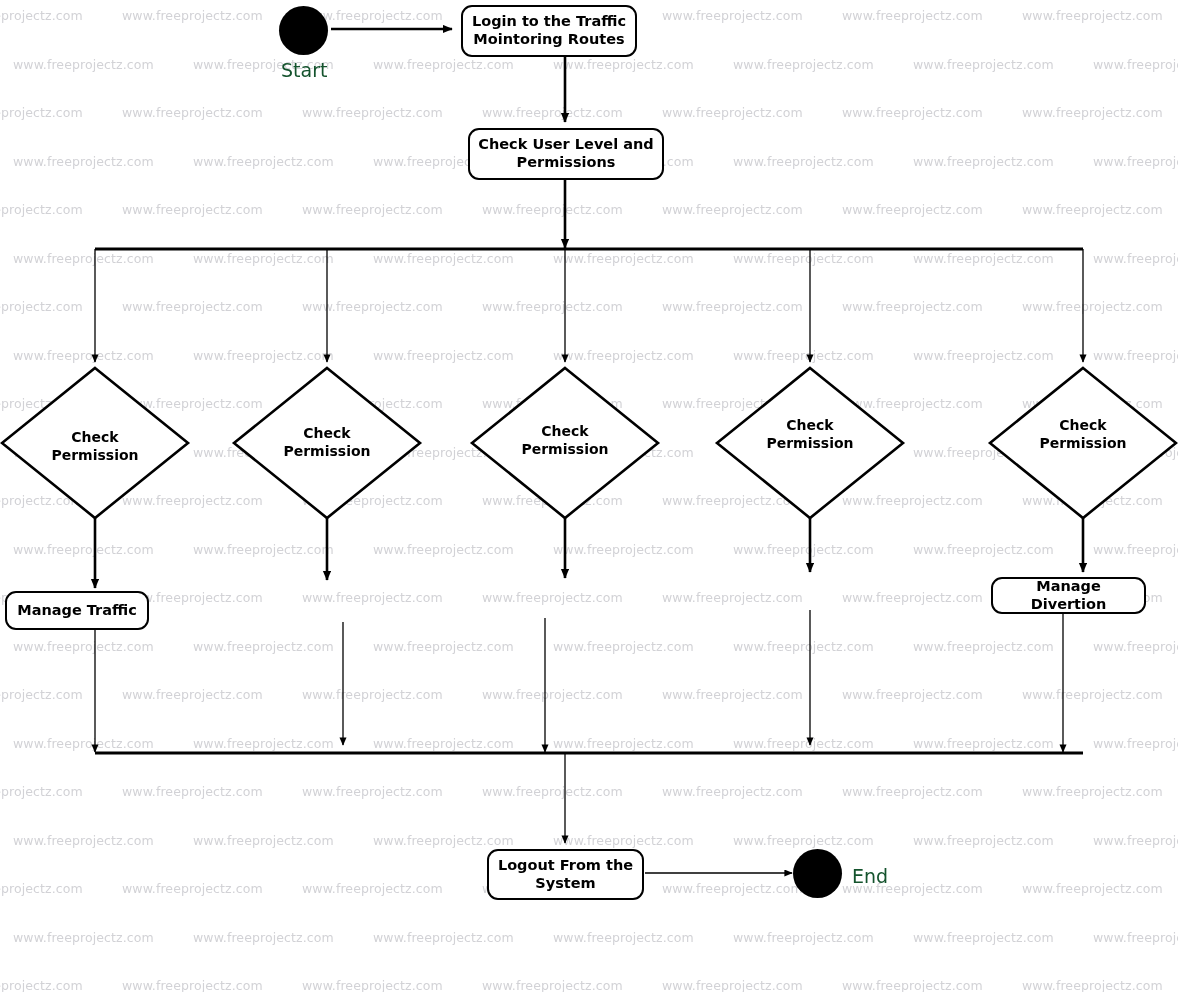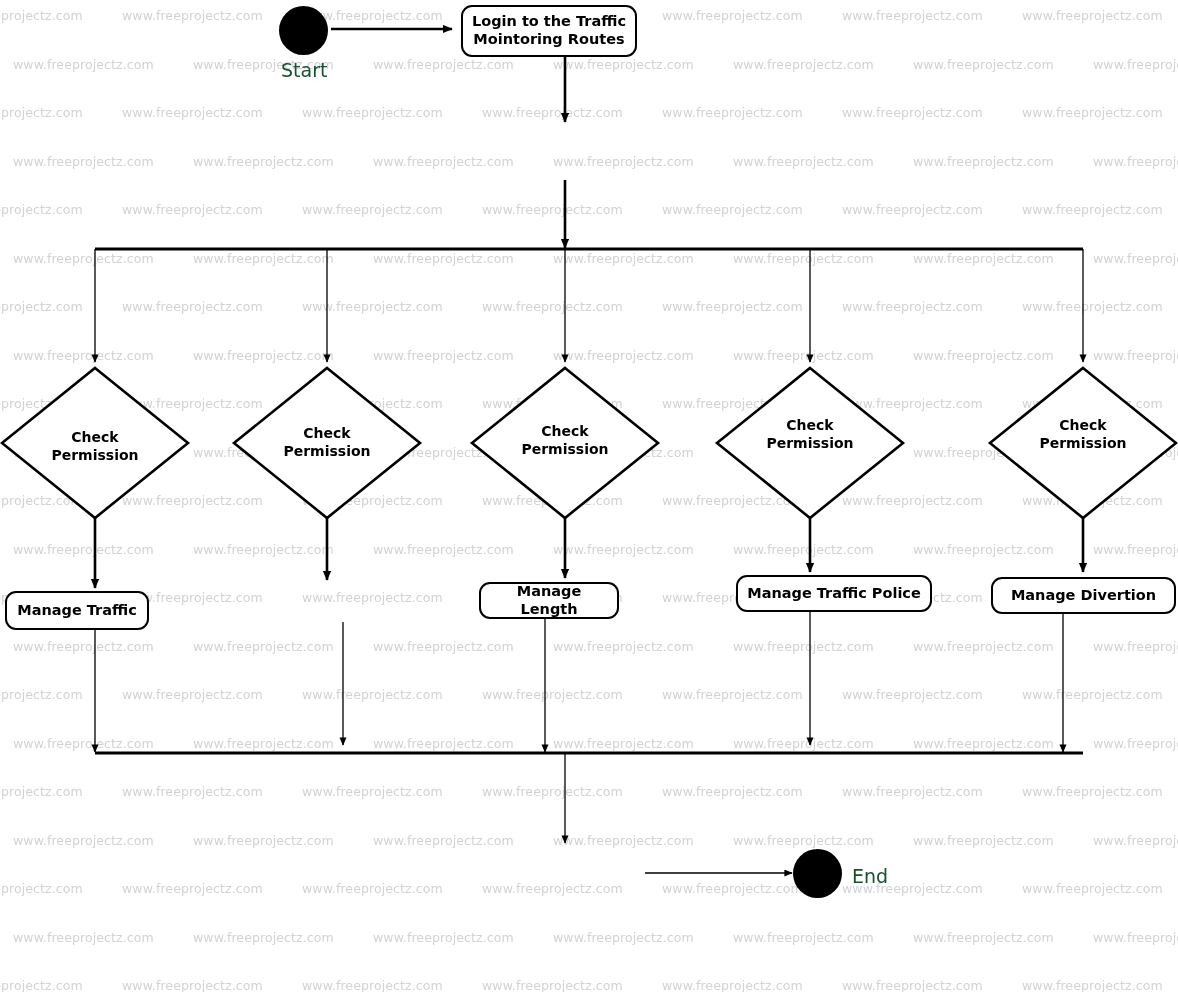--- a/index.html
+++ b/index.html
@@ -310,20 +310,23 @@
 
   <div id="nodes">
 
     <div class="initial-node" style="left:279px; top:6px; width:49px; height:49px;"></div>
     <div class="node-label" style="left:281px; top:59px;">Start</div>
 
     <div class="activity" style="left:461px; top:5px; width:176px; height:52px;">
       <span>Login to the Traffic Mointoring Routes</span>
     </div>
 
+    <div class="activity" style="left:468px; top:128px; width:196px; height:52px;">
+      <span>Check User Level and Permissions</span>
+    </div>
 
     <div class="decision-label" style="left:41px; top:429px; width:108px;">
       <div>Check</div>
       <div>Permission</div>
     </div>
     <div class="decision-label" style="left:273px; top:425px; width:108px;">
       <div>Check</div>
       <div>Permission</div>
     </div>
     <div class="decision-label" style="left:511px; top:423px; width:108px;">
@@ -335,30 +338,27 @@
       <div>Permission</div>
     </div>
     <div class="decision-label" style="left:1029px; top:417px; width:108px;">
       <div>Check</div>
       <div>Permission</div>
     </div>
 
     <div class="activity" style="left:5px; top:591px; width:144px; height:39px;">
       <span>Manage Traffic</span>
     </div>
-    <div class="activity" style="left:479px; top:582px; width:140px; height:37px;">
-      <span>Manage Length</span>
-    </div>
-    <div class="activity" style="left:736px; top:575px; width:196px; height:37px;">
-      <span>Manage Traffic Police</span>
-    </div>
-    <div class="activity" style="left:991px; top:577px; width:185px; height:37px;">
+    <div class="activity" style="left:991px; top:577px; width:155px; height:37px;">
       <span>Manage Divertion</span>
     </div>
 
+    <div class="activity" style="left:487px; top:849px; width:157px; height:51px;">
+      <span>Logout From the System</span>
+    </div>
 
     <div class="final-node" style="left:793px; top:849px; width:49px; height:49px;"></div>
     <div class="node-label" style="left:852px; top:865px;">End</div>
 
   </div>
 
 
 </div>
 
 </body></html>

